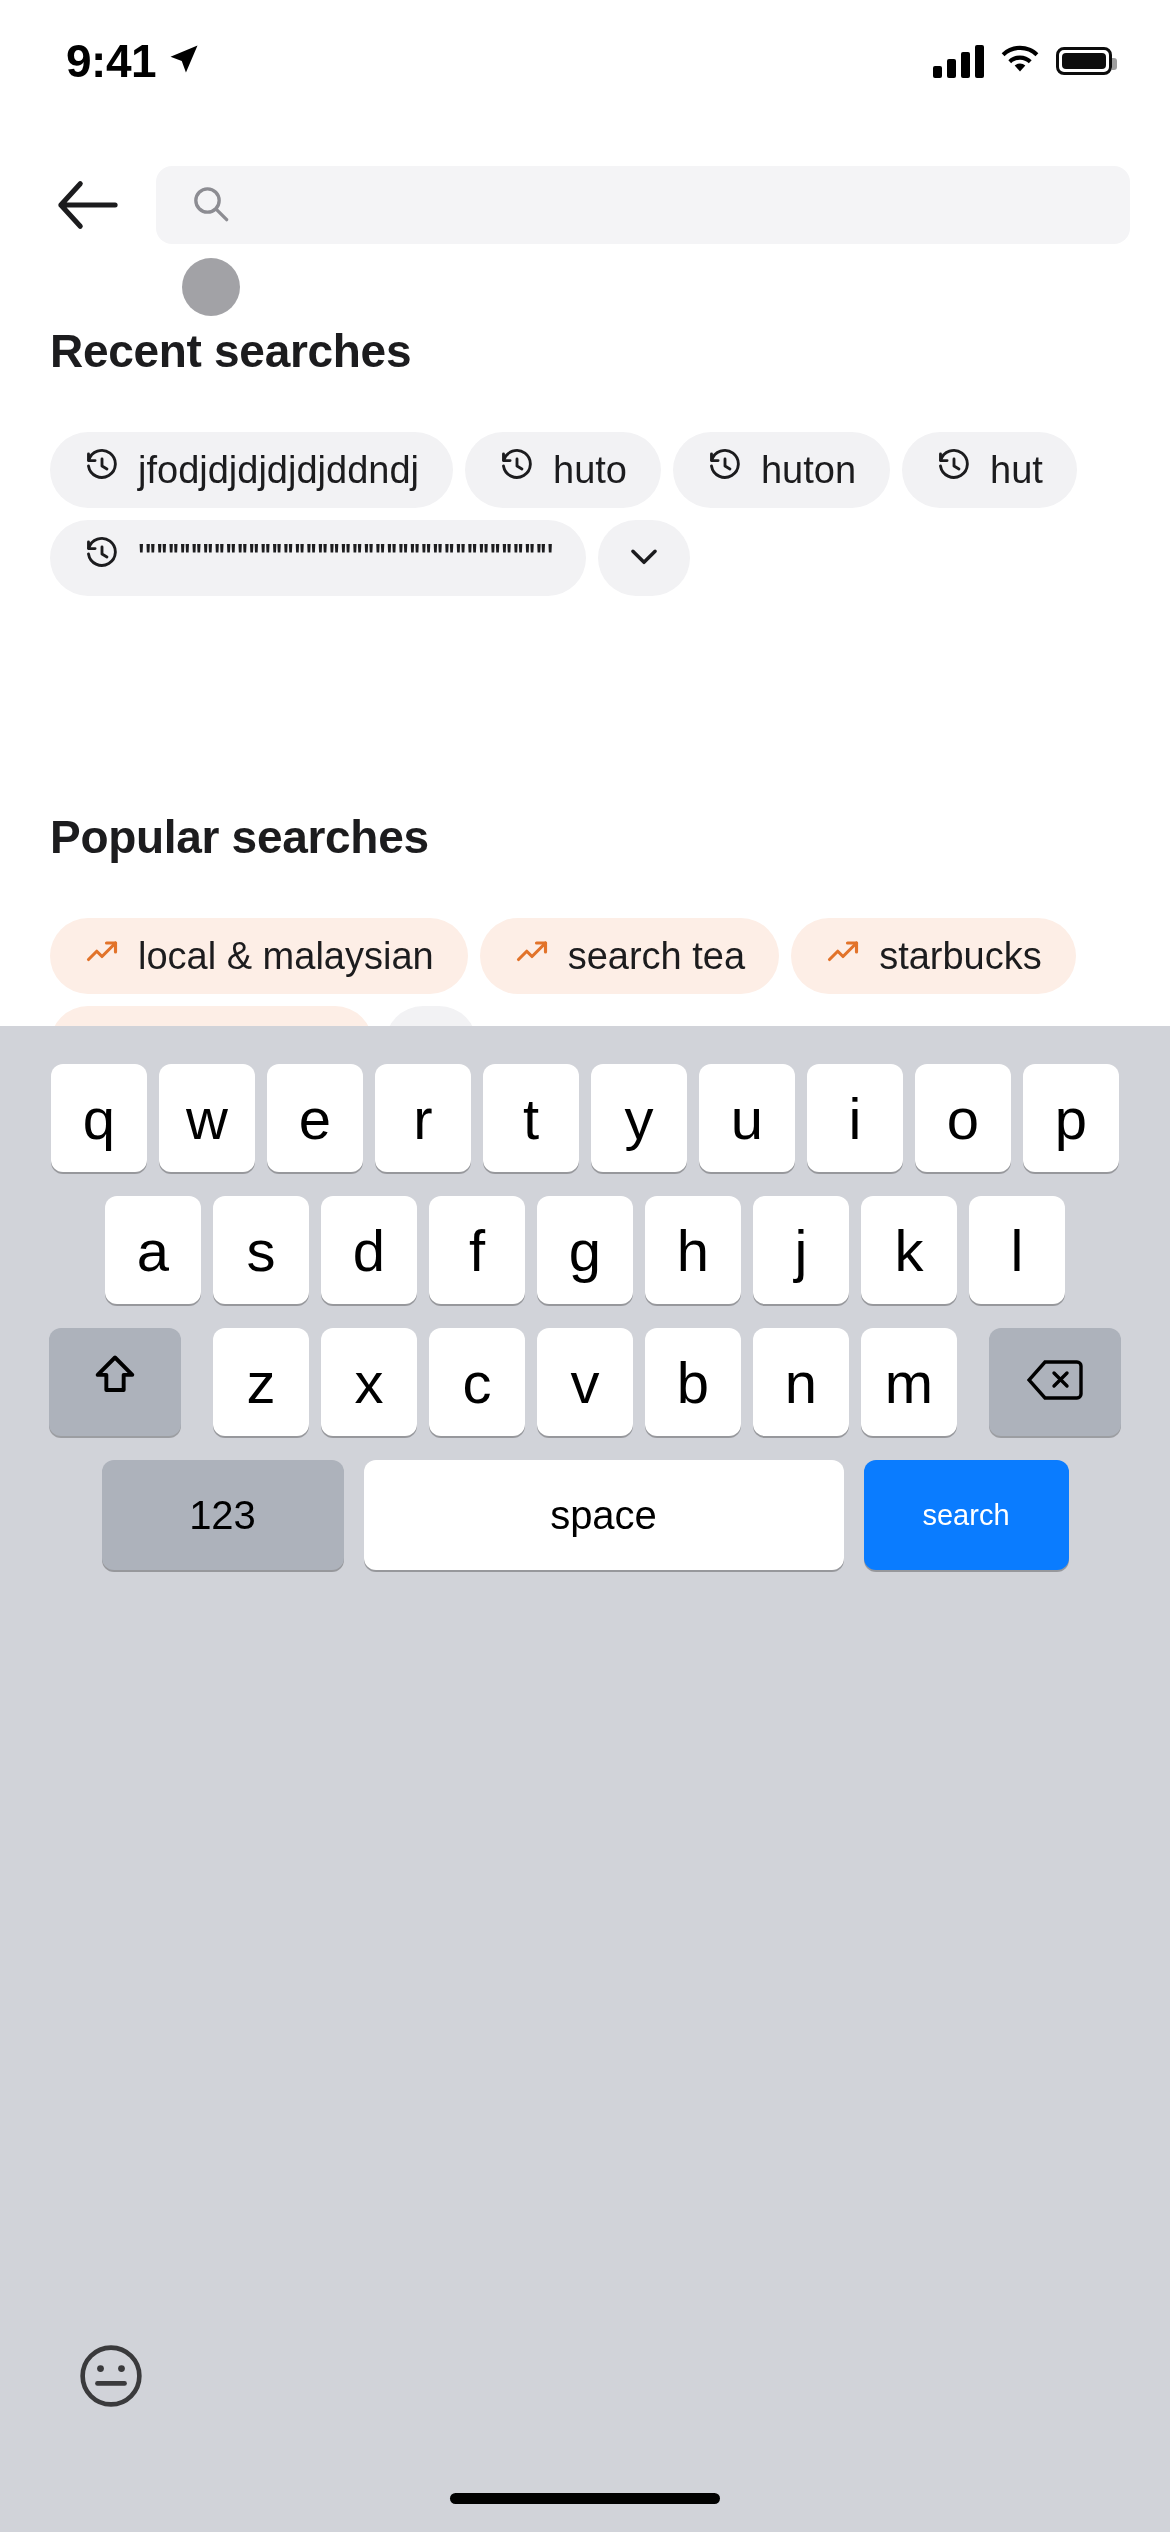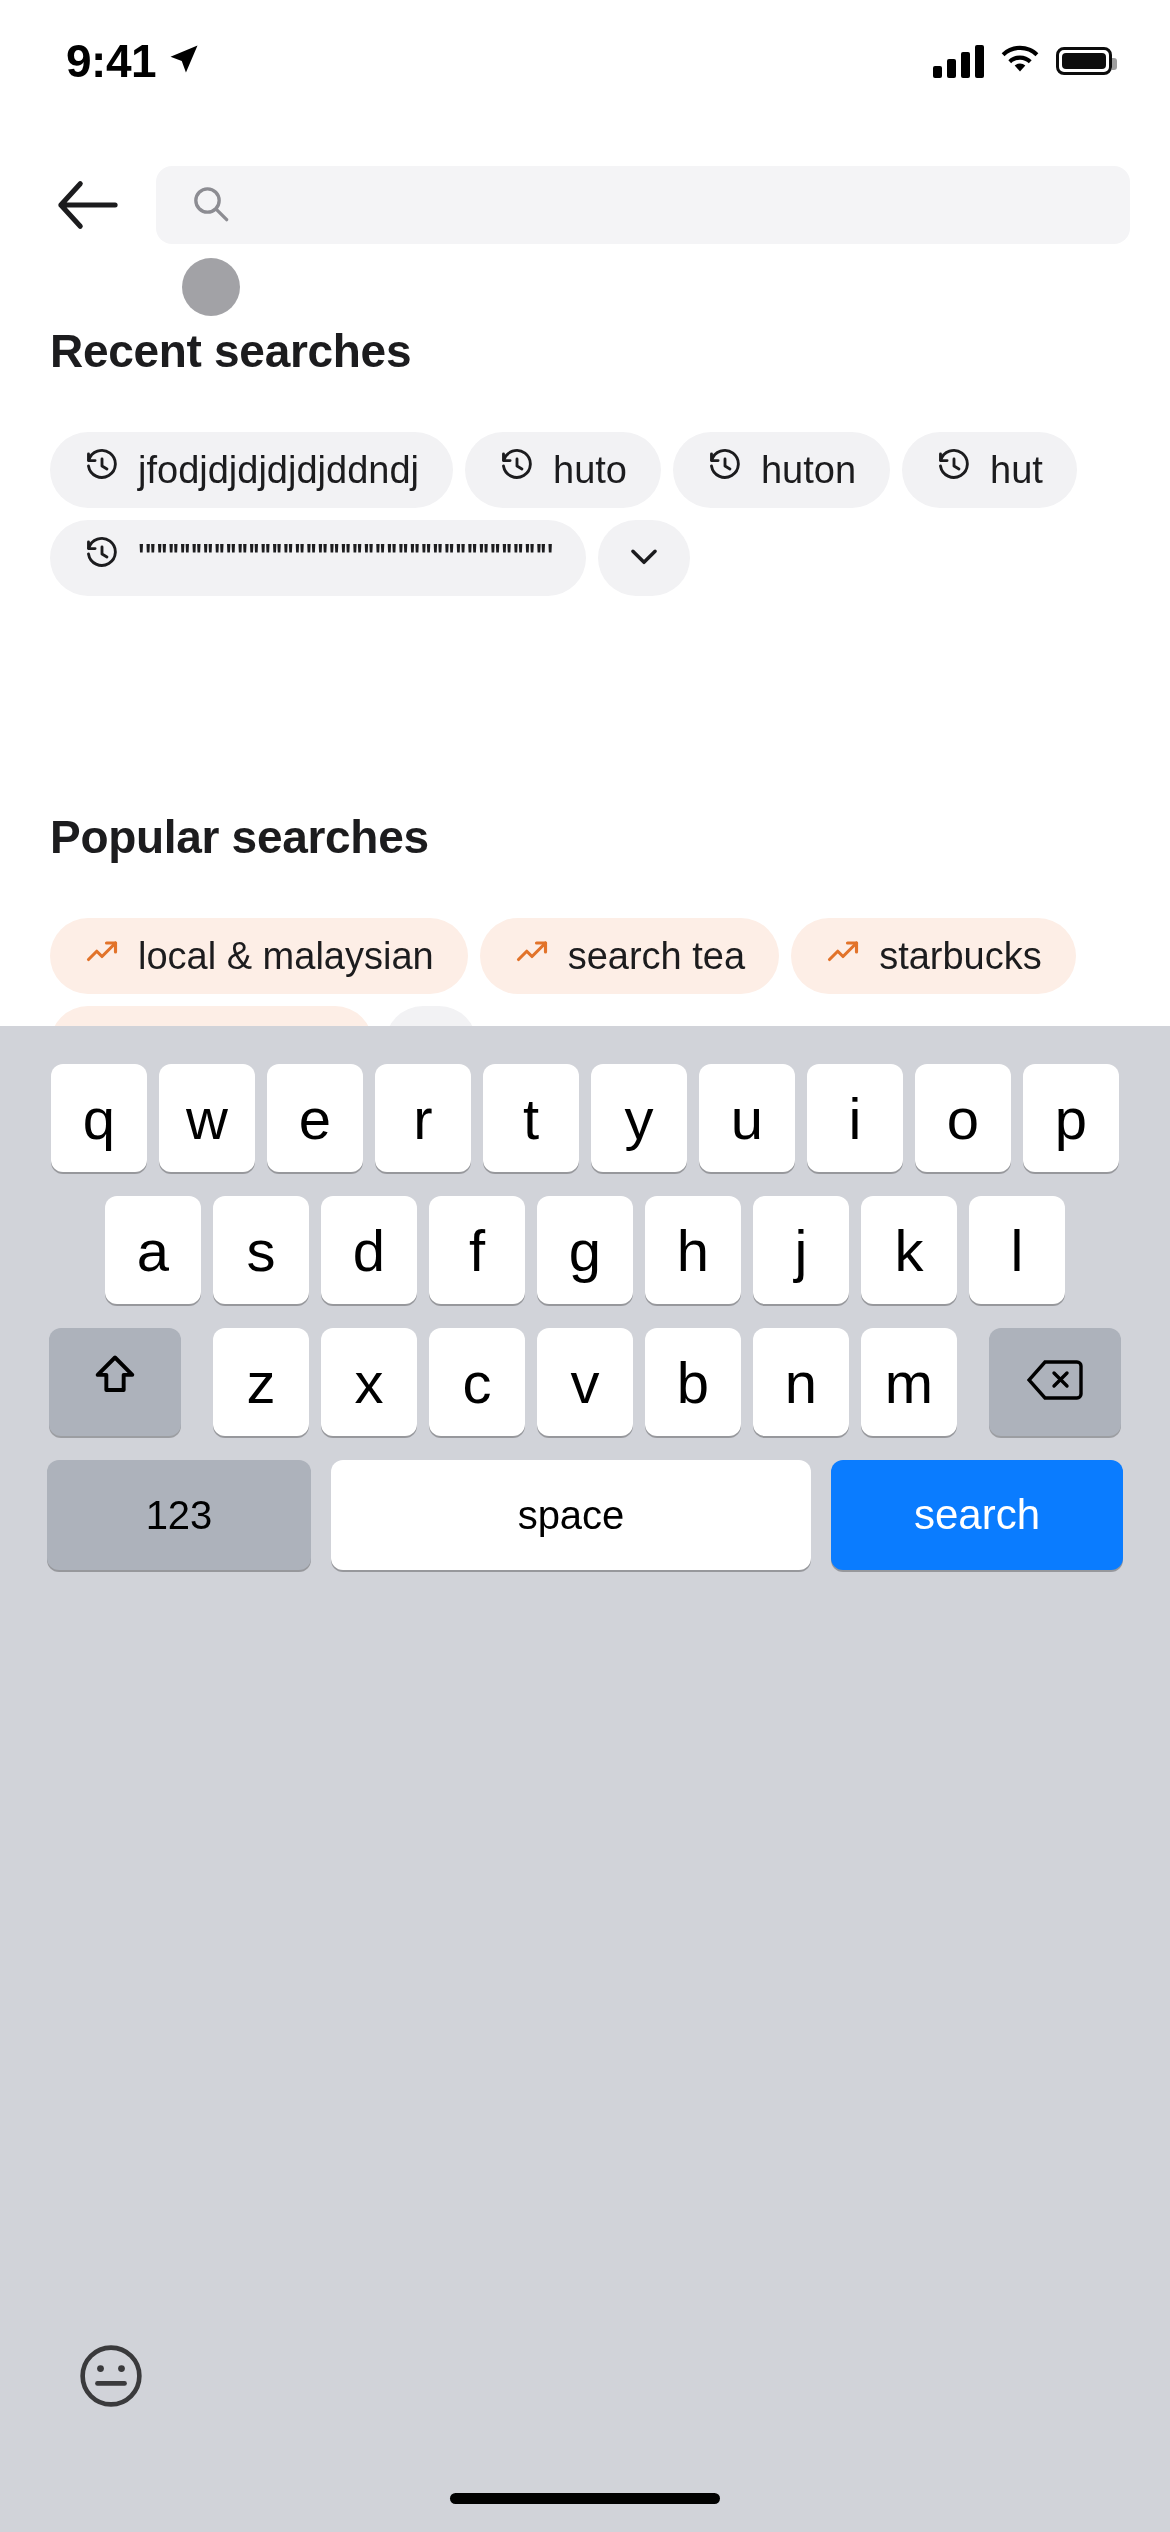--- a/index.html
+++ b/index.html
@@ -119,23 +119,23 @@
     display: flex; align-items: center; justify-content: center;
     font-size: 58px; color: #000; box-shadow: 0 2px 0 rgba(0,0,0,.28);
   }
   .kb-row.r1 .key { width: 96px; margin: 0 6px; }
   .kb-row.r2 .key { width: 96px; margin: 0 6px; }
   .kb-row.r3 .key.letter { width: 96px; margin: 0 6px; }
   .key.special { background: #adb2bb; box-shadow: 0 2px 0 rgba(0,0,0,.25); }
   .key.shift { width: 132px; margin-right: 26px; }
   .key.backspace { width: 132px; margin-left: 26px; }
   .kb-row.r4 { margin-top: 6px; }
-  .key.num { width: 264px; height: 110px; font-size: 40px; background: #adb2bb; margin: 0 10px; }
+  .key.num { width: 242px; height: 110px; font-size: 40px; background: #adb2bb; margin: 0 10px; }
   .key.space { width: 480px; height: 110px; font-size: 40px; margin: 0 10px; }
-  .key.search-key { width: 292px; height: 110px; font-size: 42px; background: #0a7cff; color: #fff; margin: 0 10px; }
+  .key.search-key { width: 205px; height: 110px; font-size: 29px; background: #0a7cff; color: #fff; margin: 0 10px; }
   .kb-bottom { position: absolute; bottom: 96px; left: 0; width: 1170px; height: 120px; display: flex; align-items: center; padding-left: 72px; }
   .emoji-key { width: 78px; height: 78px; display: flex; align-items: center; justify-content: center; }
   .home-indicator {
     position: absolute; bottom: 28px; left: 50%; transform: translateX(-50%);
     width: 270px; height: 11px; border-radius: 6px; background: #000;
   }
 </style>
 </head>
 <body>
 

